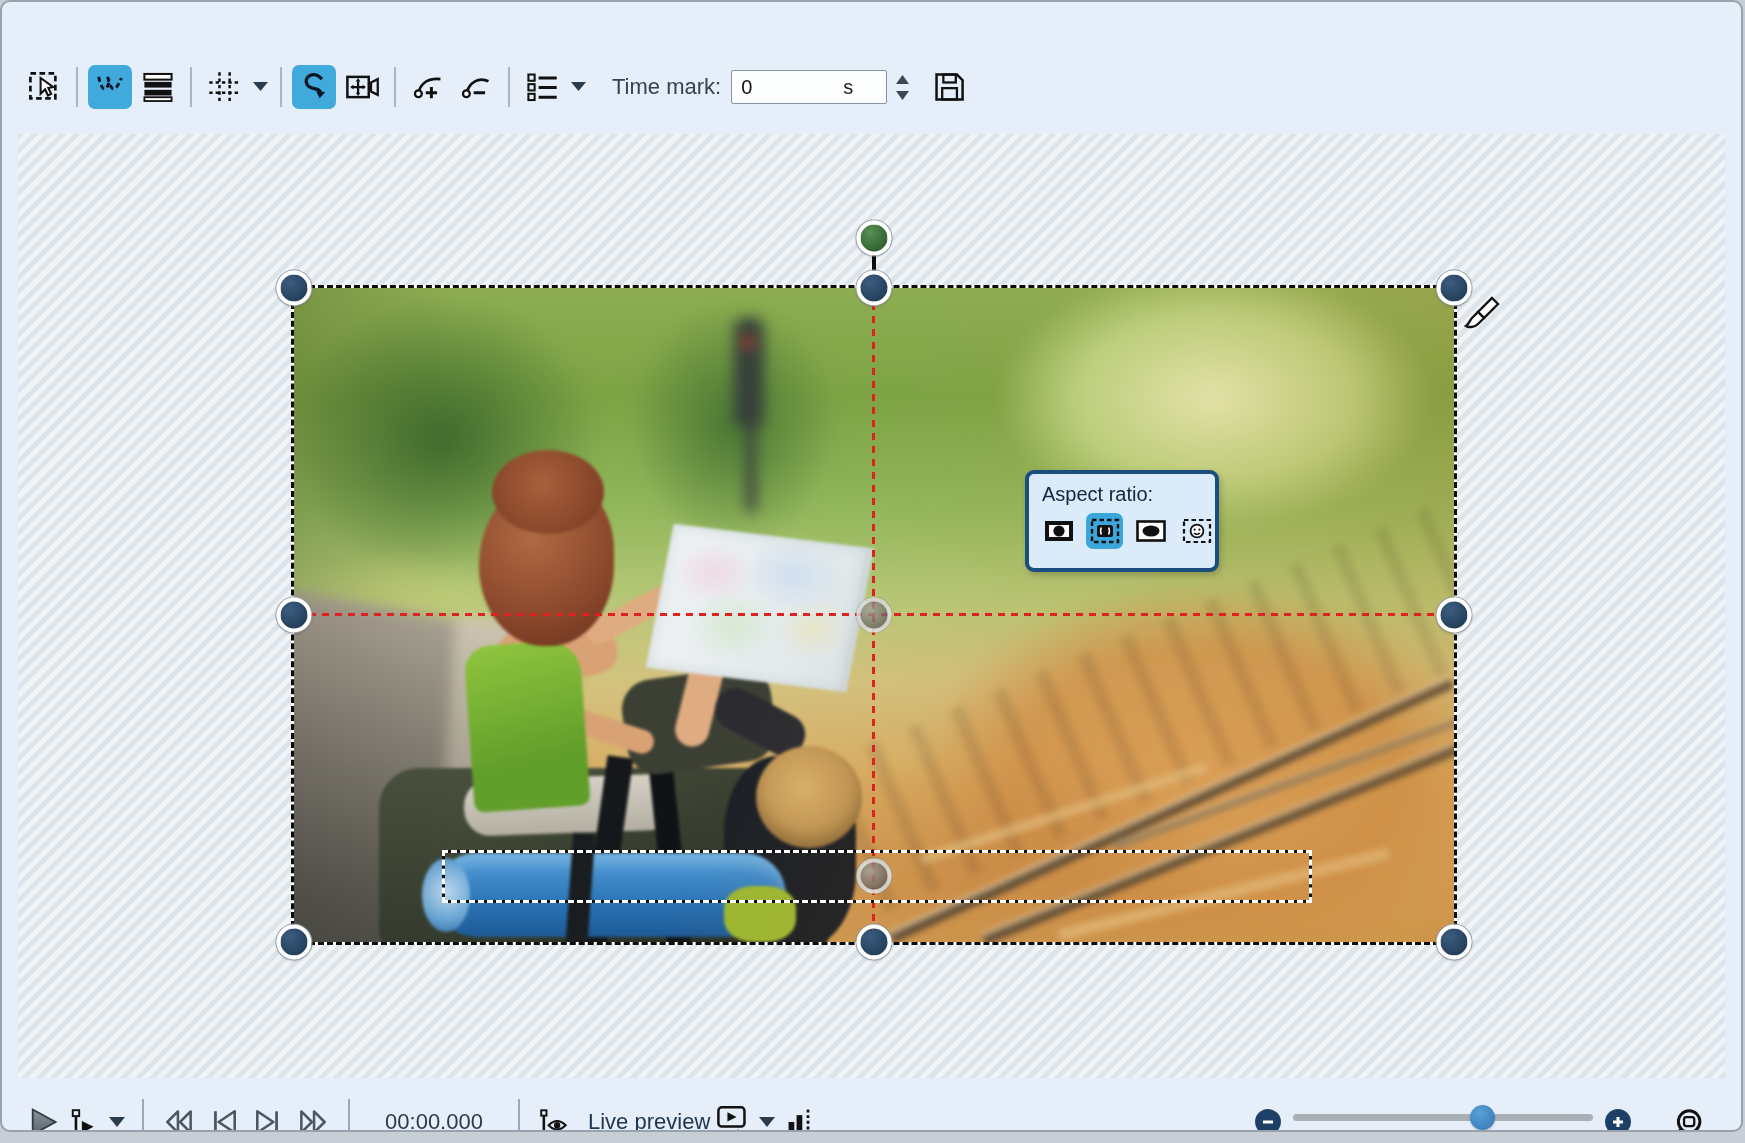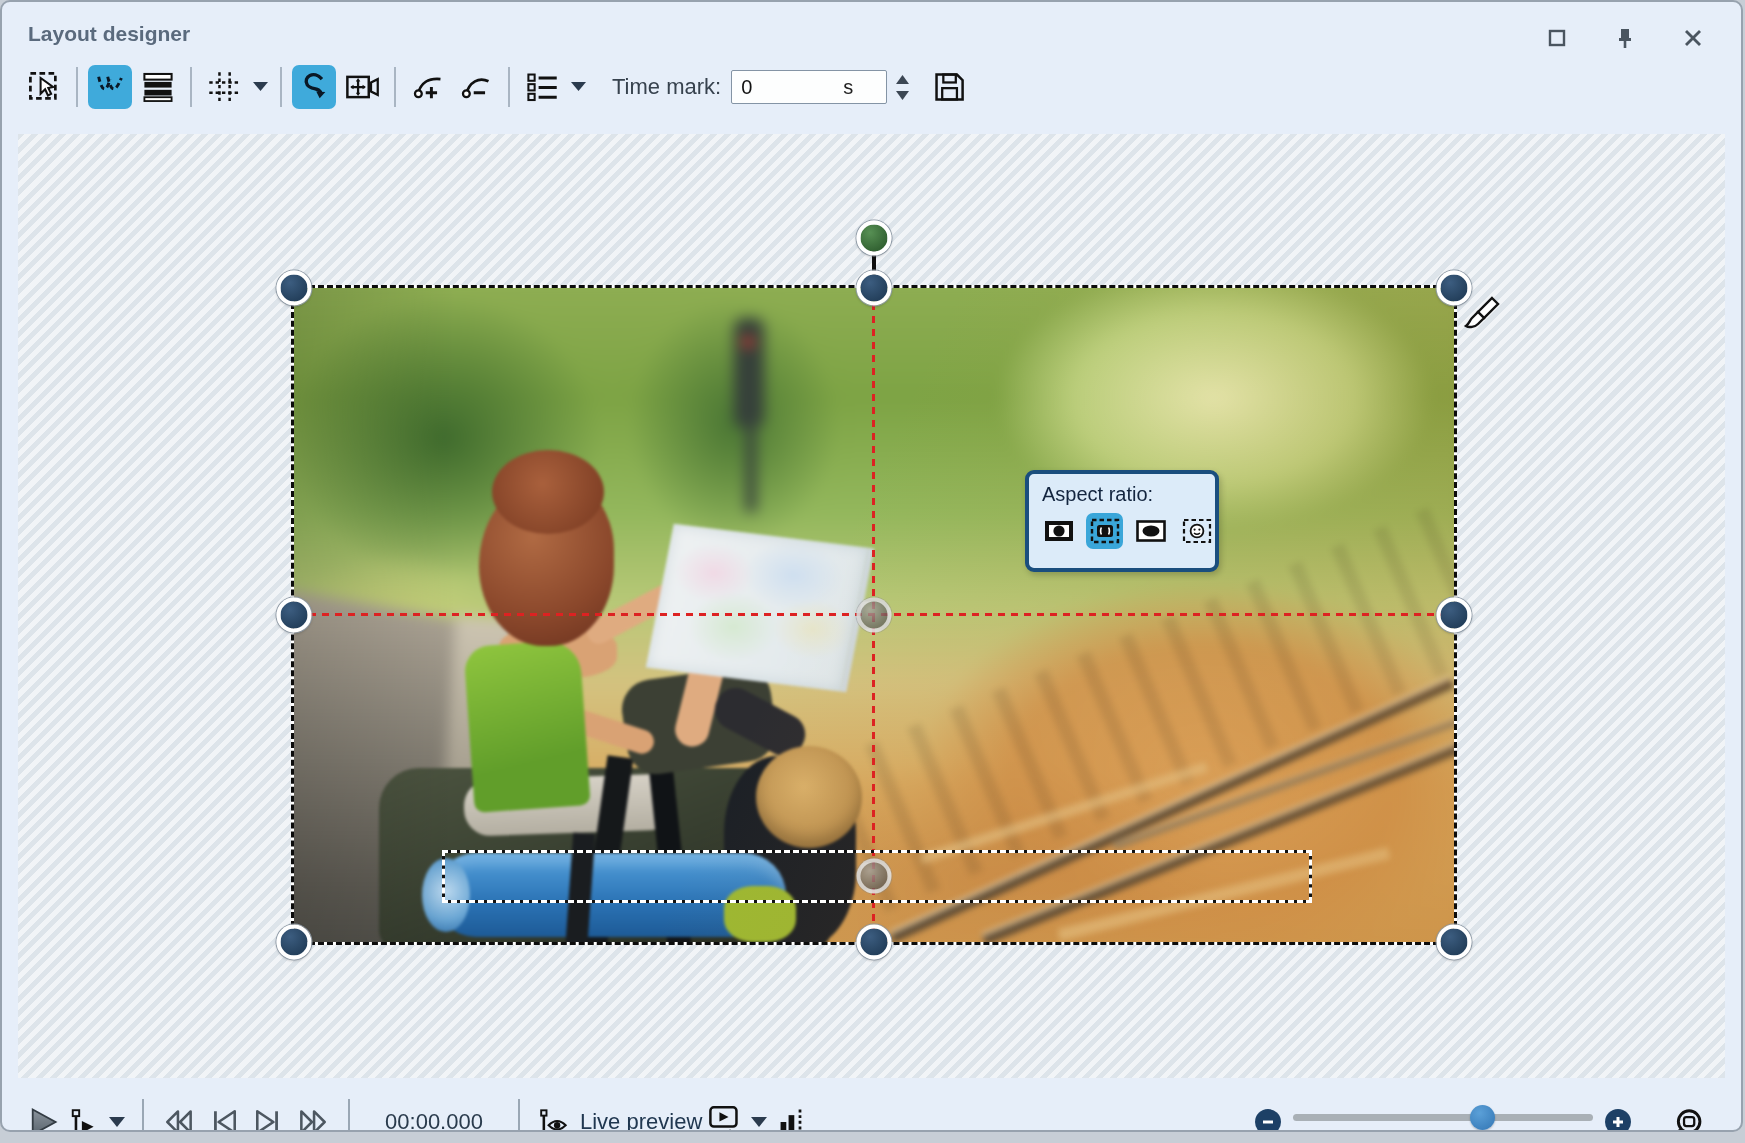--- a/index.html
+++ b/index.html
@@ -111,59 +111,36 @@
   .ap-label{font-size:20px;color:#13253f;margin:9px 0 0 13px;}
   .ap-row{display:flex;align-items:center;gap:9px;margin:7px 0 0 11px;}
   .ap-opt{display:flex;align-items:center;justify-content:center;width:40px;height:36px;border-radius:7px;}
   .ap-opt.active{background:#3aa6d9;}
   
   .transport{position:absolute;left:0;right:0;top:1084px;height:72px;padding-left:24px;}
   .t-left{position:absolute;left:20px;top:0;height:72px;display:flex;align-items:center;}
   .t-btn{display:flex;align-items:center;justify-content:center;margin:0 5px;}
   .t-sep{width:2px;height:46px;background:#9aa7b5;margin:0 12px;}
   .t-time{font-size:22px;color:#2a3b4d;margin:0 14px;min-width:116px;text-align:center;}
-  .lp-group{display:flex;align-items:center;gap:8px;margin-left:6px;}
+  .lp-group{display:flex;align-items:center;gap:16px;margin-left:6px;}
   .lp-label{font-size:22px;color:#203750;}
   .t-right{position:absolute;right:110px;top:0;height:72px;display:flex;align-items:center;gap:12px;}
   .circle-btn{width:26px;height:26px;border-radius:50%;background:#1d4066;display:flex;align-items:center;justify-content:center;}
   .slider{position:relative;width:300px;height:40px;}
   .track{position:absolute;left:0;top:12px;width:300px;height:7px;border-radius:4px;background:#a9b0b6;}
   .thumb{position:absolute;left:177px;top:3px;width:25px;height:25px;border-radius:50%;
     background:radial-gradient(circle at 38% 32%,#5ba0d8,#3c80bd 75%);box-shadow:0 1px 2px #00000044;}
   .tick{position:absolute;top:31px;width:2px;height:11px;background:#28323e;}
   .zoomfit{position:absolute;right:36px;top:22px;}
 </style>
 </head>
 <body>
 
 <div class="window">
 
-  <div class="titlebar">
-    <span class="title">Layout designer</span>
-    <div class="win-controls">
-      <div class="win-btn">
-        <svg width="20" height="20" viewBox="0 0 20 20">
-            <rect x="3" y="3" width="14" height="14" fill="none" stroke="#4a5560" stroke-width="2.4"></rect>
-          </svg>
-      </div>
-      <div class="win-btn">
-        <svg width="20" height="22" viewBox="0 0 20 22">
-          <rect x="6" y="2" width="8" height="10" fill="#4a5560"></rect>
-          <rect x="4" y="11" width="12" height="3" fill="#4a5560"></rect>
-          <line x1="10" y1="14" x2="10" y2="21" stroke="#4a5560" stroke-width="2.6"></line>
-        </svg>
-      </div>
-      <div class="win-btn">
-        <svg width="20" height="20" viewBox="0 0 20 20">
-          <line x1="3" y1="3" x2="17" y2="17" stroke="#4a5560" stroke-width="2.8"></line>
-          <line x1="17" y1="3" x2="3" y2="17" stroke="#4a5560" stroke-width="2.8"></line>
-        </svg>
-      </div>
-    </div>
-  </div>
 
   <div class="toolbar">
     <div class="tbtn">
       <svg width="34" height="34" viewBox="0 0 30 30">
         <rect x="3" y="3" width="22" height="22" fill="none" stroke="#111" stroke-width="2.4" stroke-dasharray="5 3"></rect>
         <path d="M12 7 L12 21 L16 17 L18.5 22.5 L21.3 21 L18.8 15.8 L23 15 Z" fill="#fff" stroke="#111" stroke-width="1.8"></path>
       </svg>
     </div>
     <div class="tsep"></div>
     <div class="tbtn active">

